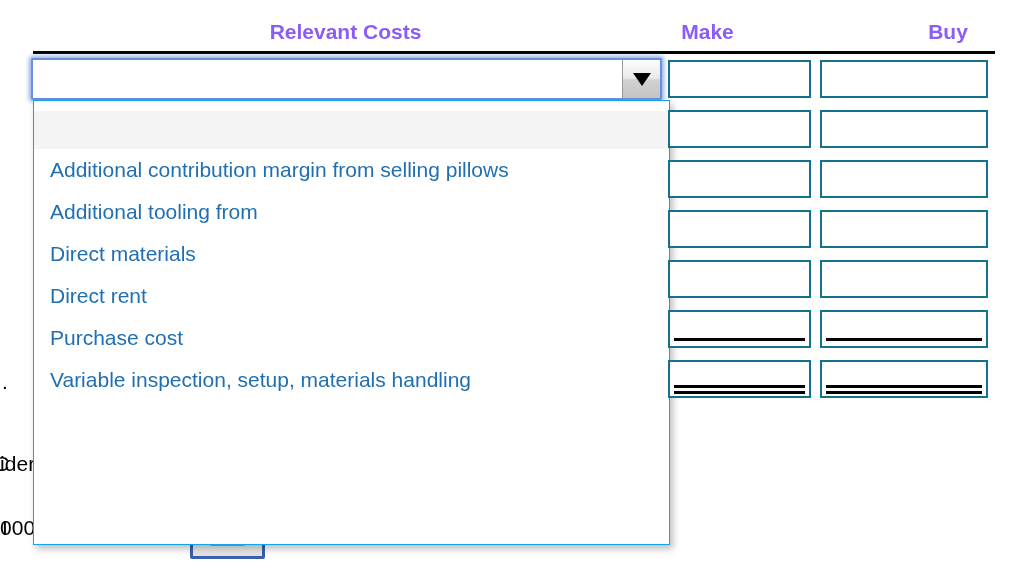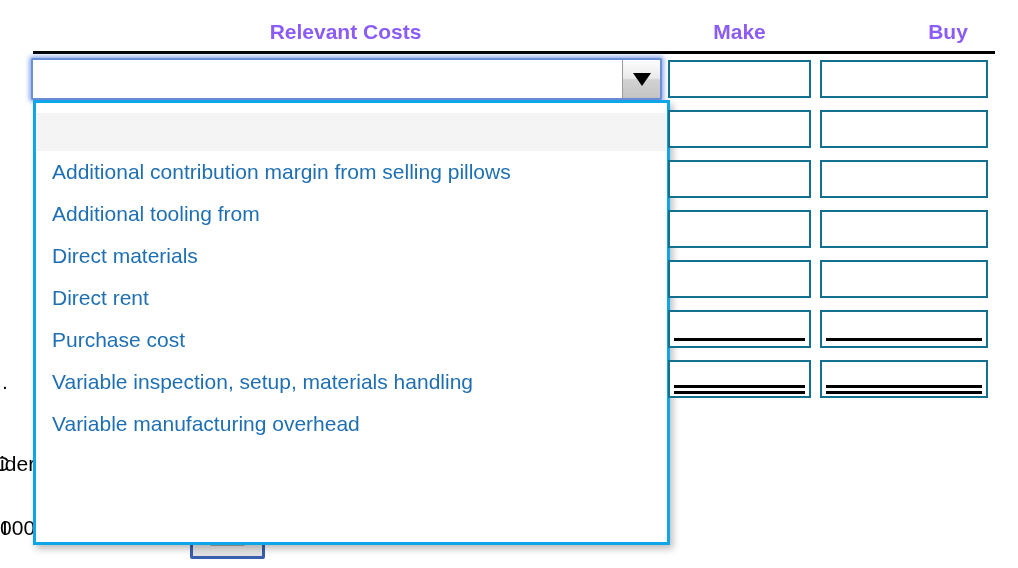--- a/index.html
+++ b/index.html
@@ -21,21 +21,21 @@
   
   .col-header {
     position: absolute;
     font-weight: bold;
     font-size: 21px;
     color: #8b5cf6;
     text-align: center;
     white-space: nowrap;
   }
   #hdr-relevant { left: 33px;  top: 20px; width: 625px; }
-  #hdr-make     { left: 668px; top: 20px; width: 143px; }
+  #hdr-make     { left: 636px; top: 20px; width: 143px; }
   #hdr-buy      { left: 864px; top: 20px; width: 168px; }
 
   .header-rule {
     position: absolute;
     left: 33px;
     top: 51px;
     width: 962px;
     height: 3px;
     background: #000000;
   }
@@ -130,21 +130,21 @@
   }
 
   
   #dropdown-list {
     position: absolute;
     left: 33px;
     top: 100px;
     width: 637px;
     height: 445px;
     background: #ffffff;
-    border: 3px solid #0ea5e9;
+    border: 1px solid #0ea5e9;
     box-shadow: 3px 4px 7px rgba(0,0,0,0.26);
     overflow: hidden;
   }
   .dd-option {
     height: 42px;
     line-height: 42px;
     padding-left: 16px;
     font-size: 21px;
     color: #1F6FB2;
     white-space: nowrap;
@@ -199,21 +199,20 @@
   </div>
 
   <div id="dropdown-list">
       <div class="dd-option blank"></div>
       <div class="dd-option">Additional contribution margin from selling pillows</div>
       <div class="dd-option">Additional tooling from</div>
       <div class="dd-option">Direct materials</div>
       <div class="dd-option">Direct rent</div>
       <div class="dd-option">Purchase cost</div>
       <div class="dd-option">Variable inspection, setup, materials handling</div>
-      <div class="dd-option">Variable manufacturing overhead</div>
     </div>
 
 <div class="cell-input cell-make" style="top: 60px;">
       <span style="display: block; padding: 7px 8px; font-size: 19px; color: rgb(0, 0, 0);"></span>
     </div>
     <div class="cell-input cell-buy" style="top: 60px;">
       <span style="display: block; padding: 7px 8px; font-size: 19px; color: rgb(0, 0, 0);"></span>
     </div>
     <div class="cell-input cell-make" style="top: 110px;">
       <span style="display: block; padding: 7px 8px; font-size: 19px; color: rgb(0, 0, 0);"></span>

